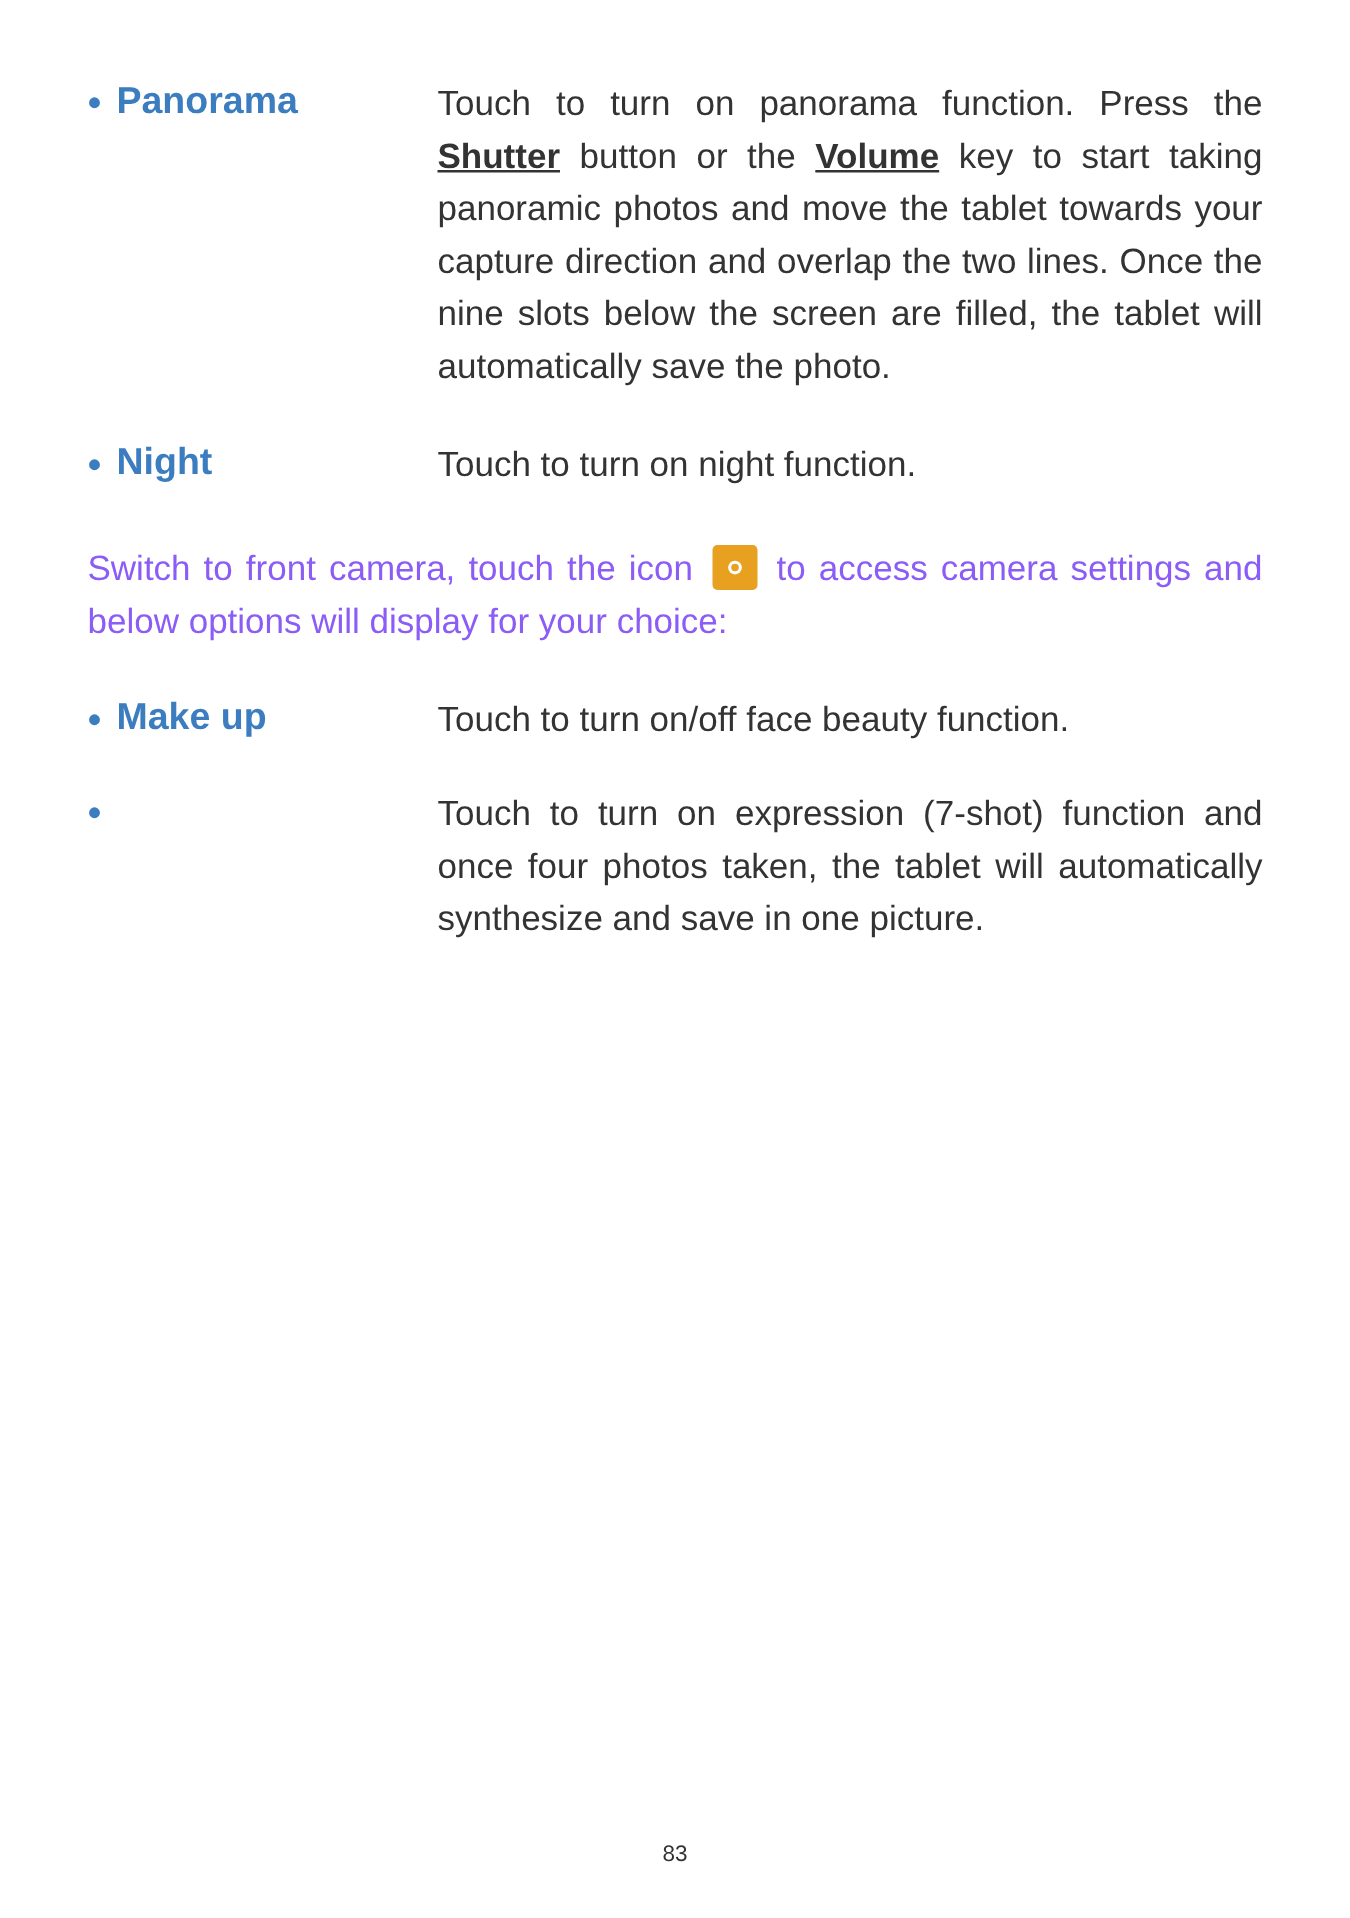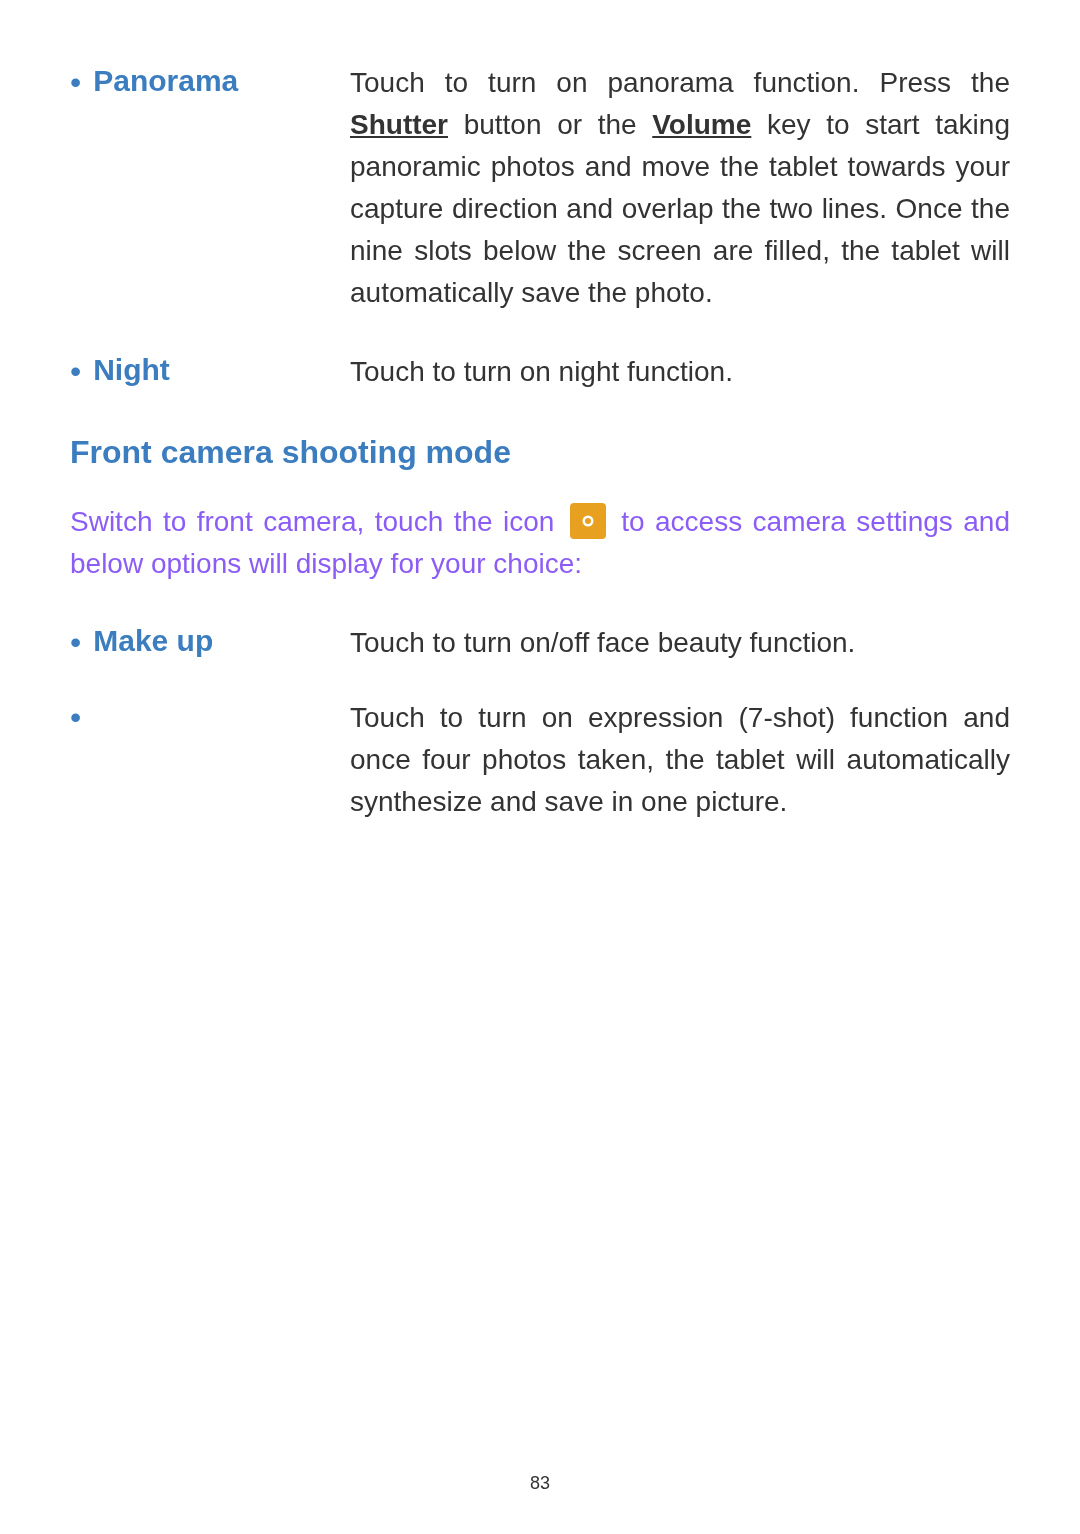--- a/index.html
+++ b/index.html
@@ -134,21 +134,20 @@
   </div>
 
   <div class="night-section">
     <div class="bullet-term">
       <span class="bullet-dot">•</span>
       <span class="term-label">Night</span>
     </div>
     <div class="term-description">Touch to turn on night function.</div>
   </div>
 
-  <div class="section-heading">Front camera shooting mode</div>
 
   <div class="intro-paragraph">
     <span>Switch to front camera, touch the icon </span><span class="gear-icon">
       <svg viewBox="0 0 38 38" xmlns="http://www.w3.org/2000/svg">
         <rect x="1" y="1" width="36" height="36" rx="4" ry="4" fill="#e8a020" stroke="none"></rect>
         <g fill="white">
           <circle cx="19" cy="19" r="5.5"></circle>
           <path d="M19 4 L21 4 L22 8 Q24 8.8 25.5 10 L29.5 8.5 L31 10 L29 13.5 Q30 15 30.2 17 L34 18 L34 20 L30.2 21 Q30 23 29 24.5 L31 28 L29.5 29.5 L25.5 28 Q24 29.2 22 30 L21 34 L19 34 L18 30 Q16 29.2 14.5 28 L10.5 29.5 L9 28 L11 24.5 Q10 23 9.8 21 L6 20 L6 18 L9.8 17 Q10 15 11 13.5 L9 10 L10.5 8.5 L14.5 10 Q16 8.8 18 8 Z" fill="#e8a020"></path>
           <circle cx="19" cy="19" r="5.5" fill="white"></circle>
           <circle cx="19" cy="19" r="3" fill="#e8a020"></circle>

